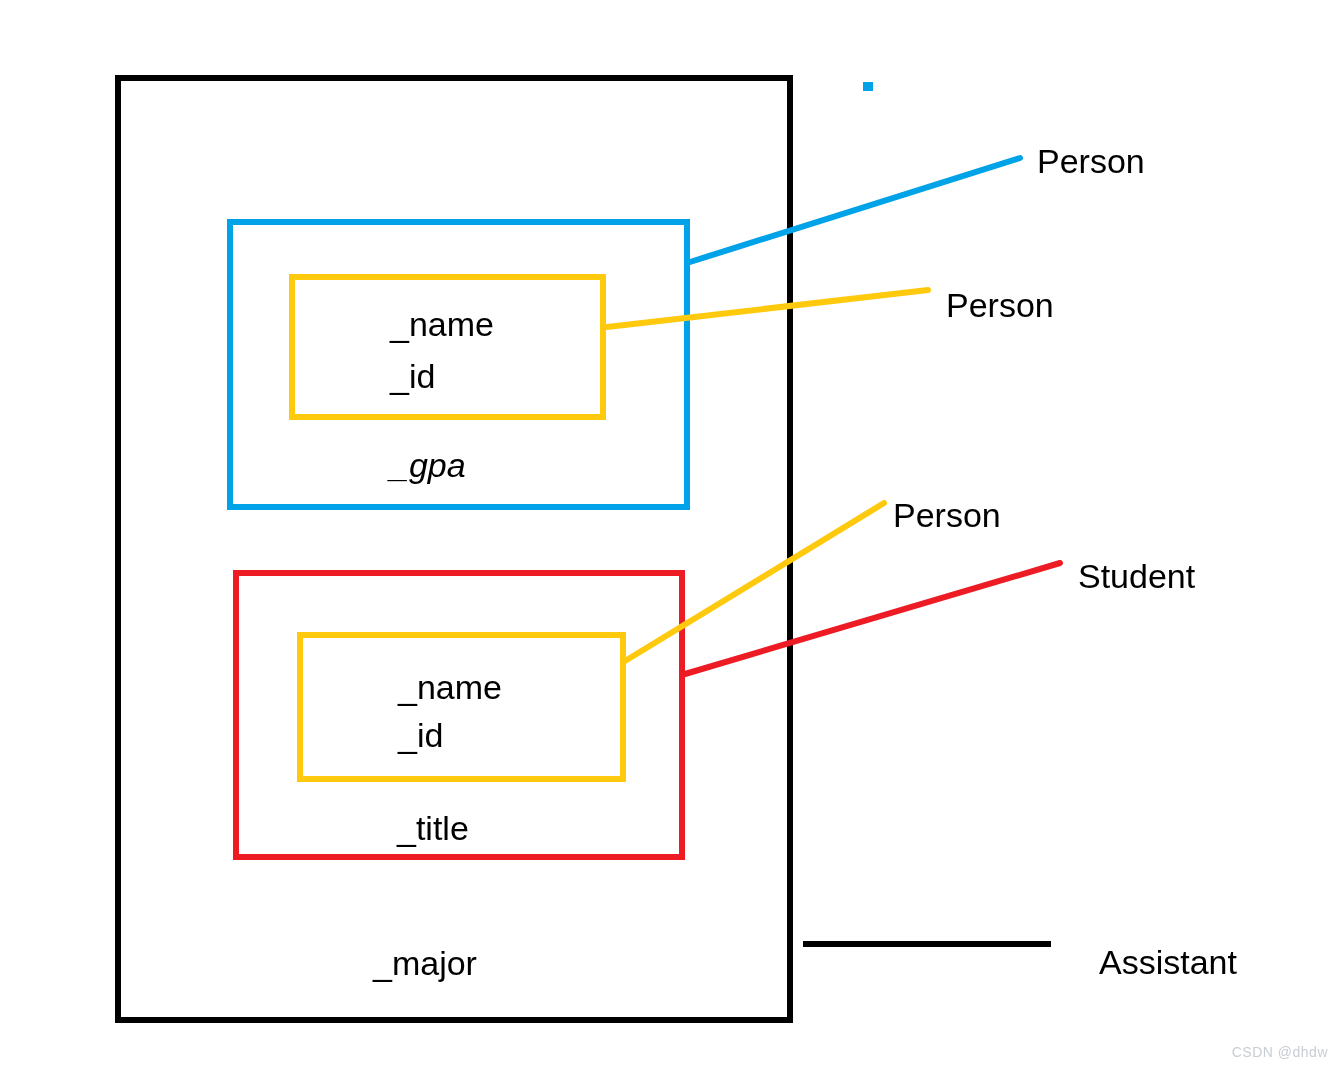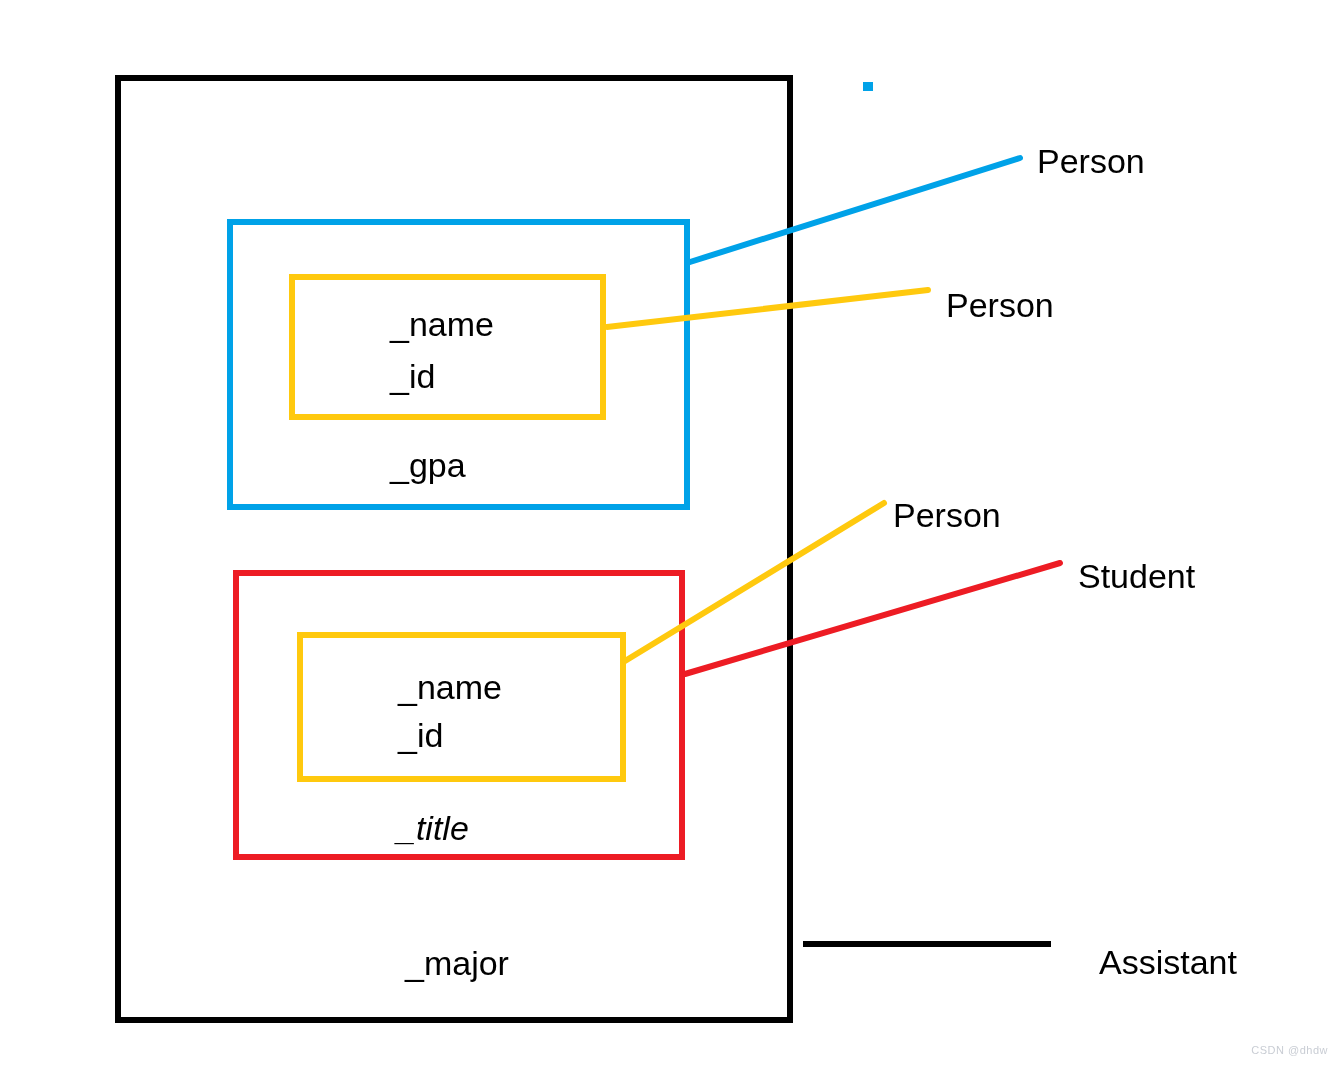--- a/index.html
+++ b/index.html
@@ -44,43 +44,43 @@
   }
   .member-label, .class-label {
     position: absolute;
     font-size: 34px;
     line-height: 1;
     color: var(--label-text, #000);
     white-space: nowrap;
   }
   #member-name-student { left: 390px; top: 307px; }
   #member-id-student   { left: 390px; top: 359px; }
-  #member-gpa          { left: 390px; top: 448px; }
+  #member-gpa          { left: 390px; top: 448px; font-style: italic; }
   #member-name-teacher { left: 398px; top: 670px; }
   #member-id-teacher   { left: 398px; top: 718px; }
-  #member-title        { left: 397px; top: 811px; font-style: italic; }
-  #member-major        { left: 373px; top: 946px; margin-left: 32px; }
+  #member-title        { left: 397px; top: 811px; }
+  #member-major        { left: 373px; top: 946px; }
 
   #class-label-student        { left: 1037px; top: 144px; }
   #class-label-person-top     { left: 946px;  top: 288px; }
   #class-label-person-bottom  { left: 893px;  top: 498px; }
   #class-label-teacher        { left: 1078px; top: 559px; }
   #class-label-assistant      { left: 1099px; top: 945px; }
 
   #connector-svg {
     position: absolute;
     left: 0; top: 0;
     width: 1341px; height: 1067px;
     pointer-events: none;
   }
   #watermark {
     position: absolute;
     right: 13px;
     top: 1044px;
-    font-size: 11px;
+    font-size: 14px;
     color: var(--watermark-gray, #C9CDD4);
     letter-spacing: 0.5px;
   }
 </style>
 </head>
 <body>
 
 <div id="canvas">
 
   <div class="box" id="assistant-box"></div>

